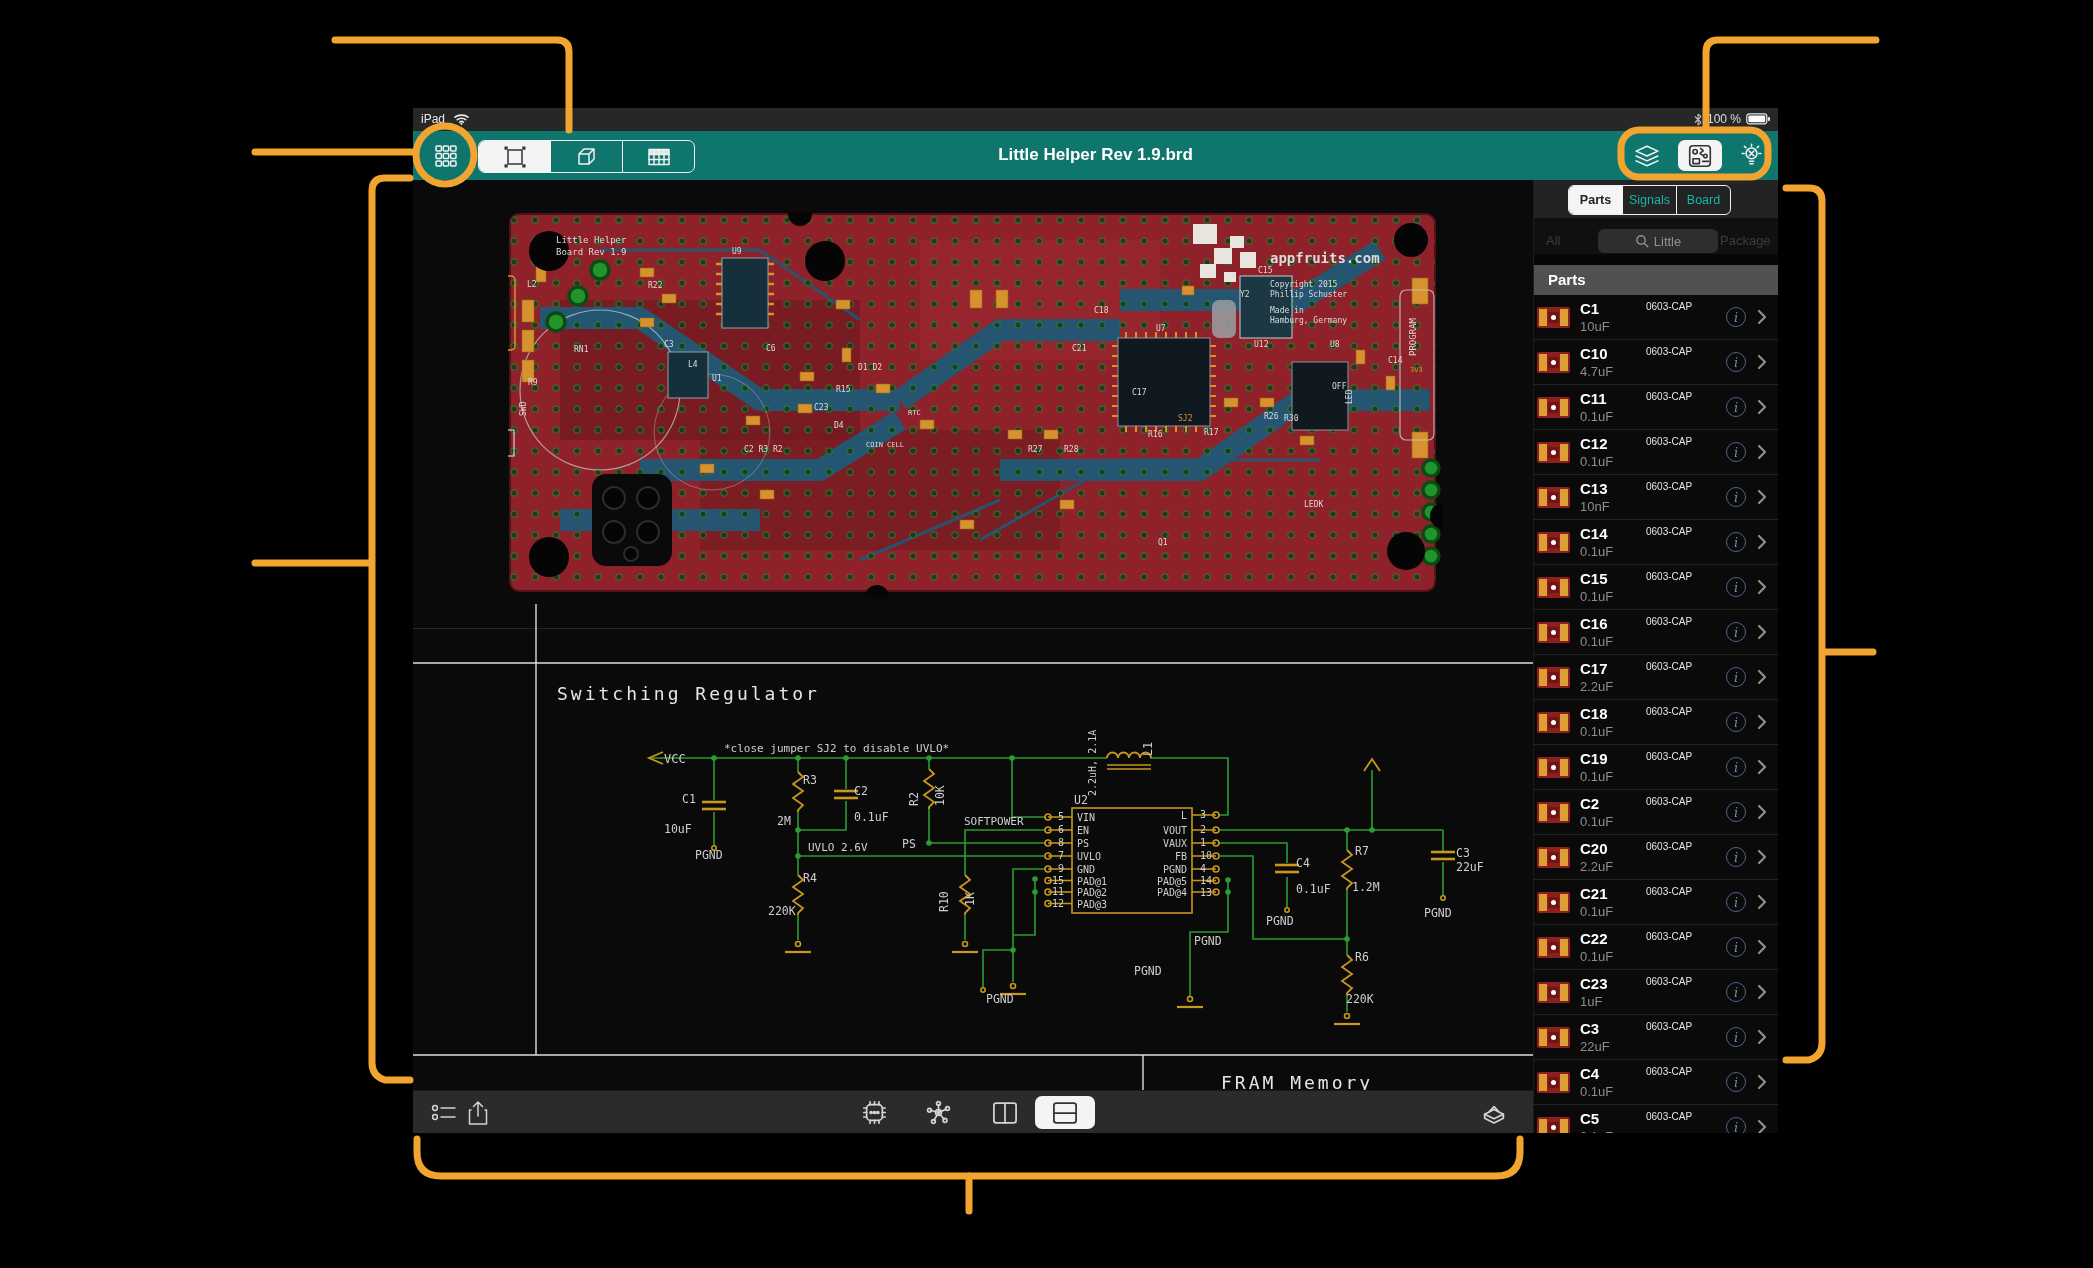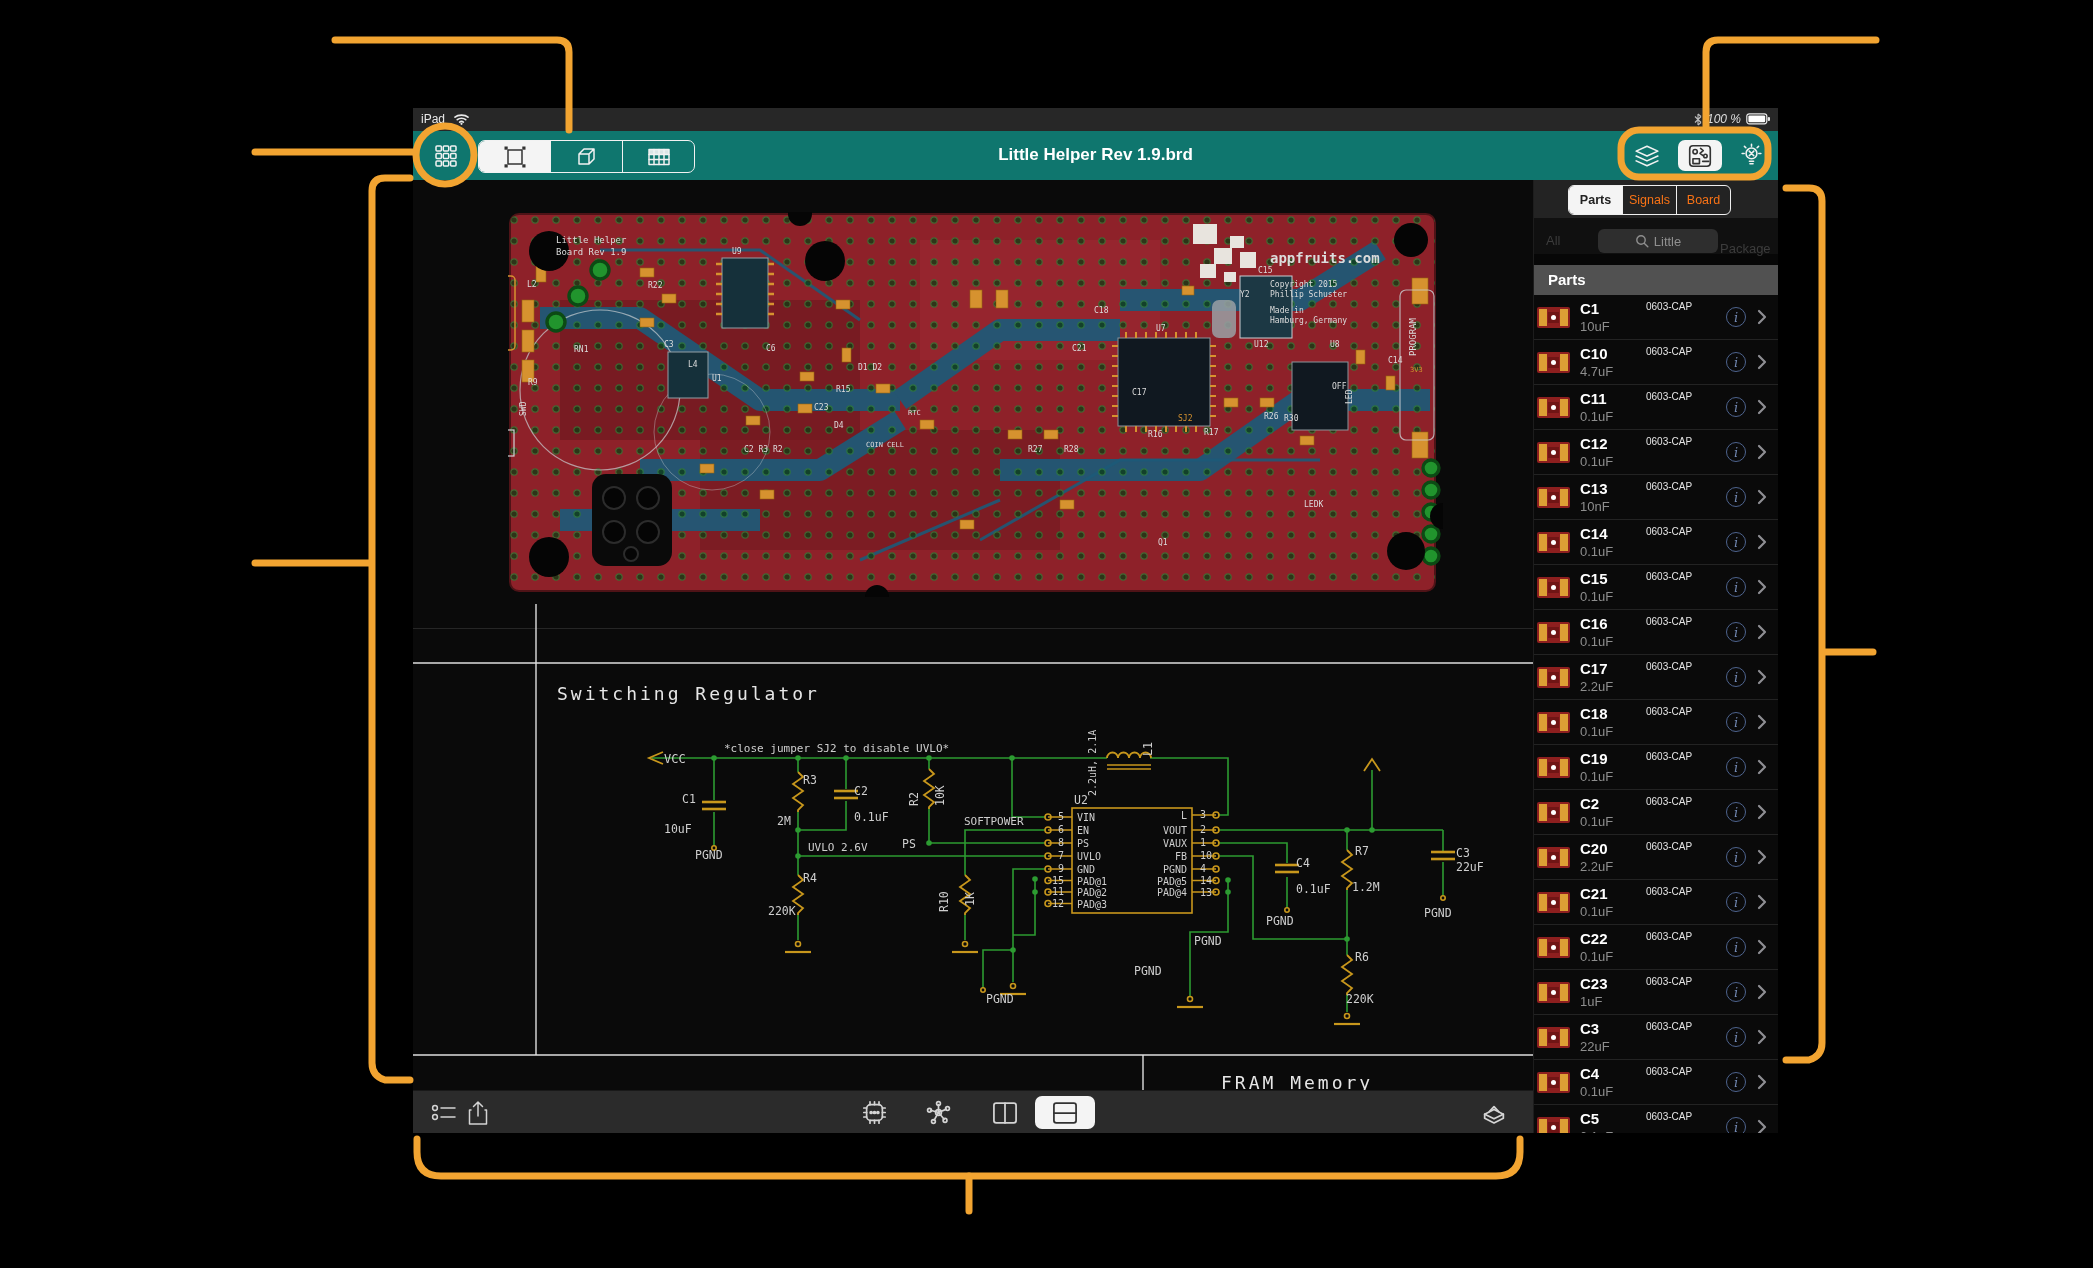--- a/index.html
+++ b/index.html
@@ -3,42 +3,42 @@
 <meta charset="utf-8">
 <style>
   html,body{margin:0;padding:0;background:#000;}
   #stage{position:relative;width:2093px;height:1268px;background:#000;overflow:hidden;
          font-family:"Liberation Sans",sans-serif;-webkit-font-smoothing:antialiased;}
   
   #app{position:absolute;left:413px;top:108px;width:1365px;height:1025px;background:#060606;overflow:hidden;}
   .statusbar{position:absolute;left:0;top:0;width:100%;height:23px;background:#272727;color:#e9e9e9;font-size:12px;}
   .sb-left{position:absolute;left:8px;top:4px;display:flex;align-items:center;gap:9px;}
   .sb-time{position:absolute;left:0;right:0;top:4px;text-align:center;font-weight:bold;}
-  .sb-right{position:absolute;right:7px;top:4px;display:flex;align-items:center;gap:5px;color:#dedede;font-style:italic;}
+  .sb-right{position:absolute;right:7px;top:4px;display:flex;align-items:center;gap:5px;color:#dedede;}
   .navbar{position:absolute;left:0;top:23px;width:100%;height:49px;background:#0f766e;border-bottom:1px solid #101010;}
   .nav-title{position:absolute;left:0;right:0;top:14px;text-align:center;color:#fff;font-size:17px;font-weight:bold;}
   .iconbtn{position:absolute;display:flex;align-items:center;justify-content:center;color:#f2f2f2;cursor:pointer;}
   .seg{position:absolute;display:flex;border:1.5px solid #f2f2f2;border-radius:7px;overflow:hidden;height:31px;}
   .seg .sgi{width:71px;display:flex;align-items:center;justify-content:center;color:#f2f2f2;border-right:1px solid #f2f2f2;}
   .seg .sgi:last-child{border-right:none;}
   .seg .sgi.sel{background:#f4f4f4;color:#333;}
   .whitebtn{position:absolute;background:#f4f4f4;border-radius:7px;display:flex;align-items:center;justify-content:center;color:#333;}
   
   #content{position:absolute;left:0;top:72px;width:1120px;height:910px;background:#0a0a0a;overflow:hidden;}
   #boardsvg{position:absolute;left:95px;top:32px;}
   #panediv{position:absolute;left:0;top:448px;width:100%;height:1px;background:#262626;}
   #schsvg{position:absolute;left:0;top:420px;}
   
   #toolbar{position:absolute;left:0;top:982px;width:1120px;height:43px;background:#2b2b2b;border-top:1px solid #191919;}
   #toolbar .iconbtn{color:#d4d4d4;}
   
   #sidebar{position:absolute;left:1120px;top:72px;width:245px;height:953px;background:#070707;border-left:1px solid #1d1d1d;}
   .tabsrow{position:absolute;left:0;top:0;width:100%;height:38px;background:#232323;}
   .tabseg{position:absolute;left:34px;top:5px;width:161px;height:28px;display:flex;border:1px solid #efefef;border-radius:6px;overflow:hidden;}
-  .tabseg .tab{flex:1;display:flex;align-items:center;justify-content:center;font-size:12.5px;color:#f97316;border-right:1px solid #efefef;}
+  .tabseg .tab{flex:1;display:flex;align-items:center;justify-content:center;font-size:12.5px;color:#14b8a6;border-right:1px solid #efefef;}
   .tabseg .tab:last-child{border-right:none;}
   .tabseg .tab.sel{background:#f4f4f4;color:#222;font-weight:bold;}
   .searchrow{position:absolute;left:0;top:38px;width:100%;height:36px;background:#101010;}
   .scope{position:absolute;top:15px;font-size:13px;color:#3c3c3c;}
   .searchfield{position:absolute;left:64px;top:11px;width:120px;height:24px;background:#2e2e2e;border-radius:6px;
     display:flex;align-items:center;justify-content:center;gap:5px;color:#8f8f8f;font-size:13px;}
   .secheader{position:absolute;left:0;top:85px;width:100%;height:30px;background:#515151;color:#fff;
     font-size:15px;font-weight:bold;line-height:30px;padding-left:14px;box-sizing:border-box;}
   #parts-list{position:absolute;left:0;top:115px;width:100%;height:838px;overflow:hidden;}
   .part-row{position:relative;width:100%;height:45px;border-bottom:1px solid #232323;background:#0a0a0a;box-sizing:border-box;}
@@ -584,21 +584,21 @@
       </div>
       <div class="searchrow">
         <span class="scope" style="left:12px;">All</span>
         <div class="searchfield">
           <svg width="14" height="14" viewBox="0 0 14 14">
             <circle cx="6" cy="6" r="4.2" stroke="#8f8f8f" stroke-width="1.4" fill="none"></circle>
             <path d="M9.2,9.2 L12.8,12.8" stroke="#8f8f8f" stroke-width="1.4" stroke-linecap="round"></path>
           </svg>
           <span>Little</span>
         </div>
-        <span class="scope" style="left:186px;margin-top:8px;">Package</span>
+        <span class="scope" style="left:186px;">Package</span>
       </div>
       <div class="secheader">Parts</div>
       <div id="parts-list">
           <div class="part-row">
             <div class="thumb">
               <i class="pl"></i>
               <i class="pr"></i>
               <i class="pc"></i>
               <i class="pd"></i>
             </div>

